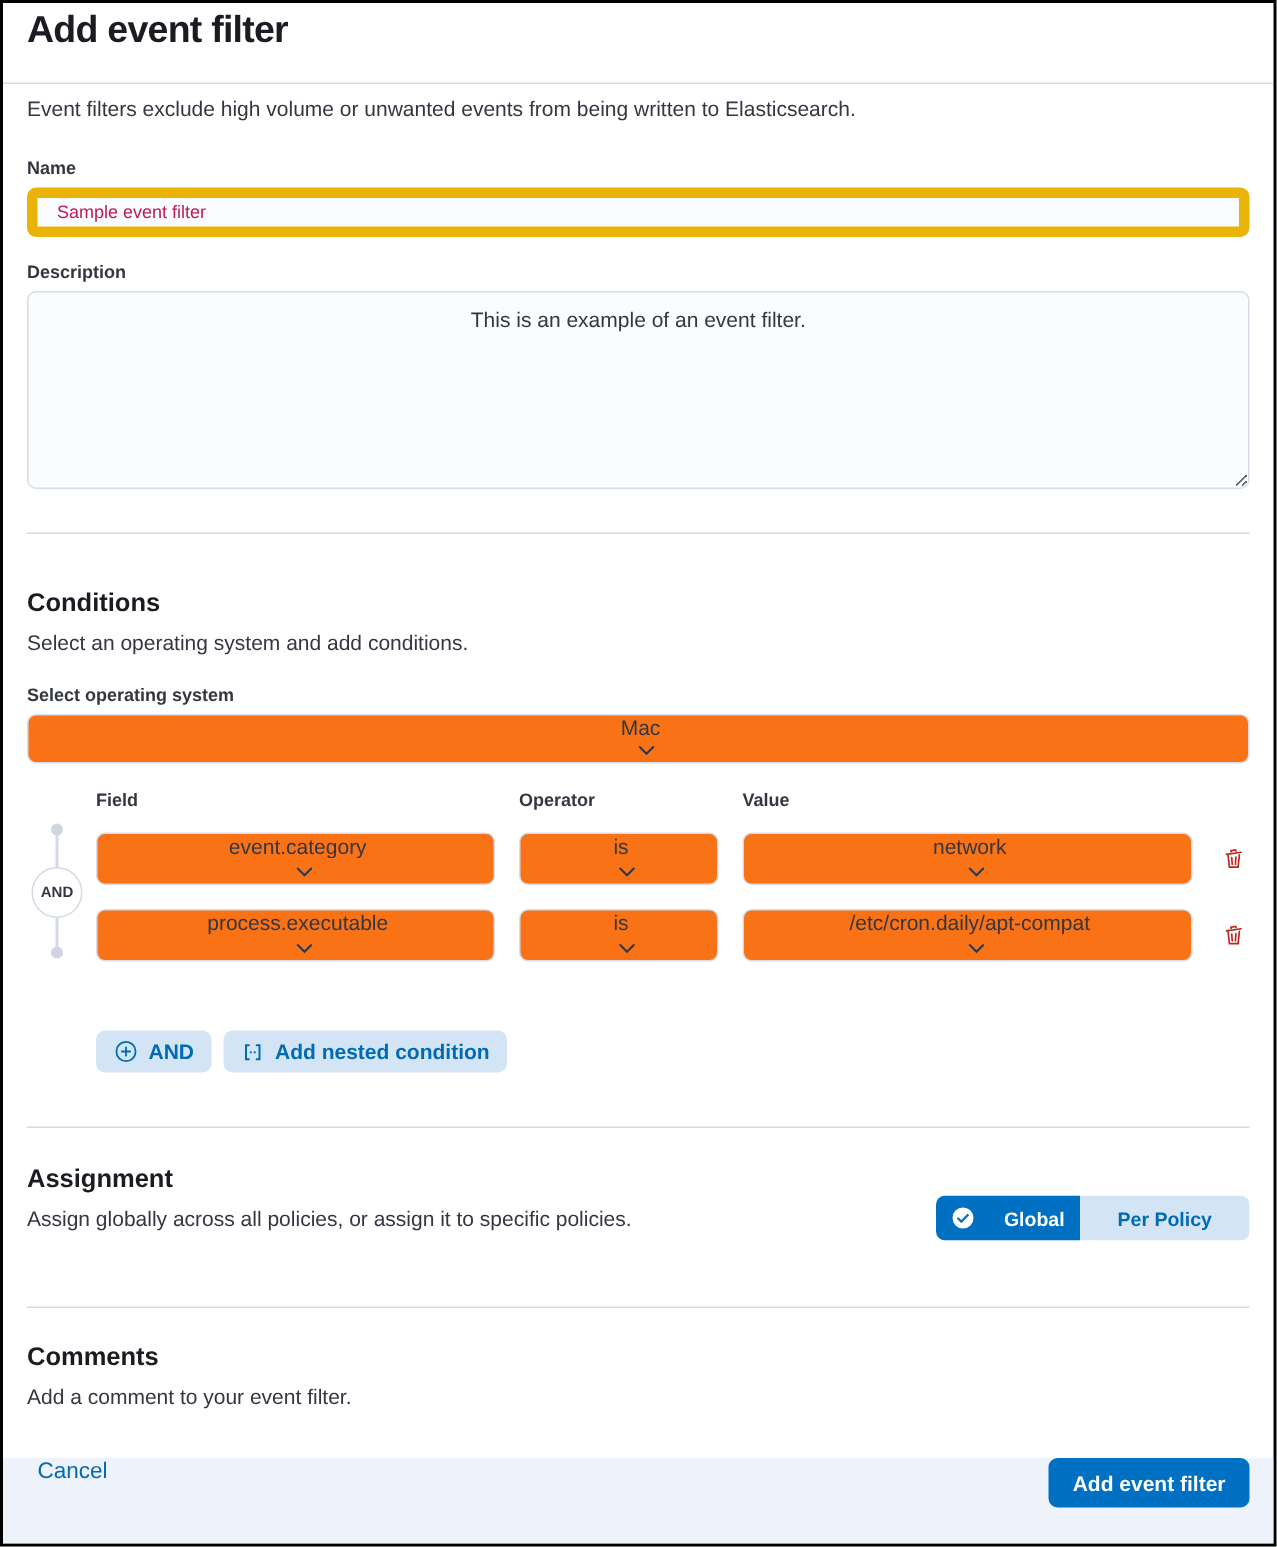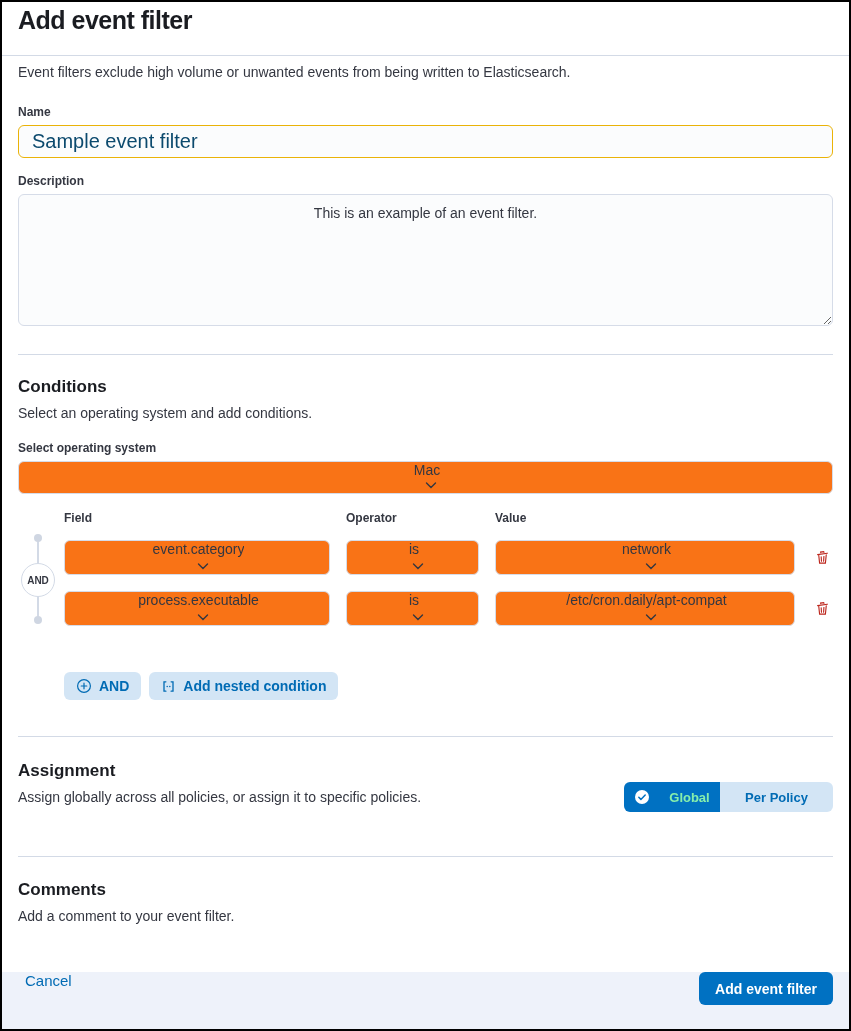--- a/index.html
+++ b/index.html
@@ -41,25 +41,25 @@
     display: block;
     font-size: 12px;
     font-weight: 700;
     color: #343741;
     margin-bottom: 6px;
   }
   .text-input {
     width: 100%;
     height: 33px;
     background: #fbfcfd;
-    border: 1px solid #eab308;
+    border: 7px solid #eab308;
     border-radius: 6px;
     padding: 0 13px;
-    font-size: 20px;
-    color: #0c4a6e;
+    font-size: 12px;
+    color: #be185d;
     font-family: inherit;
   }
   .textarea {
     width: 100%;
     height: 132px;
     background: #fbfcfd;
     border: 1px solid #d6dce8;
     border-radius: 6px;
     padding: 9px 13px;
     font-size: 14px;
@@ -174,21 +174,21 @@
   .toggle-seg {
     height: 30px;
     display: flex; align-items: center; justify-content: center;
     font-size: 13px;
     cursor: pointer;
     border: none;
     font-family: inherit;
   }
   .toggle-seg.selected {
     background: #0071c2;
-    color: #86efac;
+    color: #ffffff;
     font-weight: 700;
     gap: 19px;
     width: 96px;
   }
   .toggle-seg.unselected {
     background: #d3e5f5;
     color: #006bb4;
     font-weight: 700;
     width: 113px;
   }
@@ -216,21 +216,21 @@
     font-weight: 700;
     border: none;
     border-radius: 6px;
     height: 33px;
     padding: 0 16px;
     cursor: pointer;
     font-family: inherit;
   }
   .mt-22 { margin-top: 22px; }
   .mt-24 { margin-top: 24px; }
-  .mt-26 { margin-top: 22px; }
+  .mt-26 { margin-top: 36px; }
   .mt-18 { margin-top: 18px; }
   .mt-16 { margin-top: 16px; }
 </style>
 </head>
 <body>
 
 <header class="flyout-header">
   <h1 class="flyout-title">Add event filter</h1>
 </header>
 

